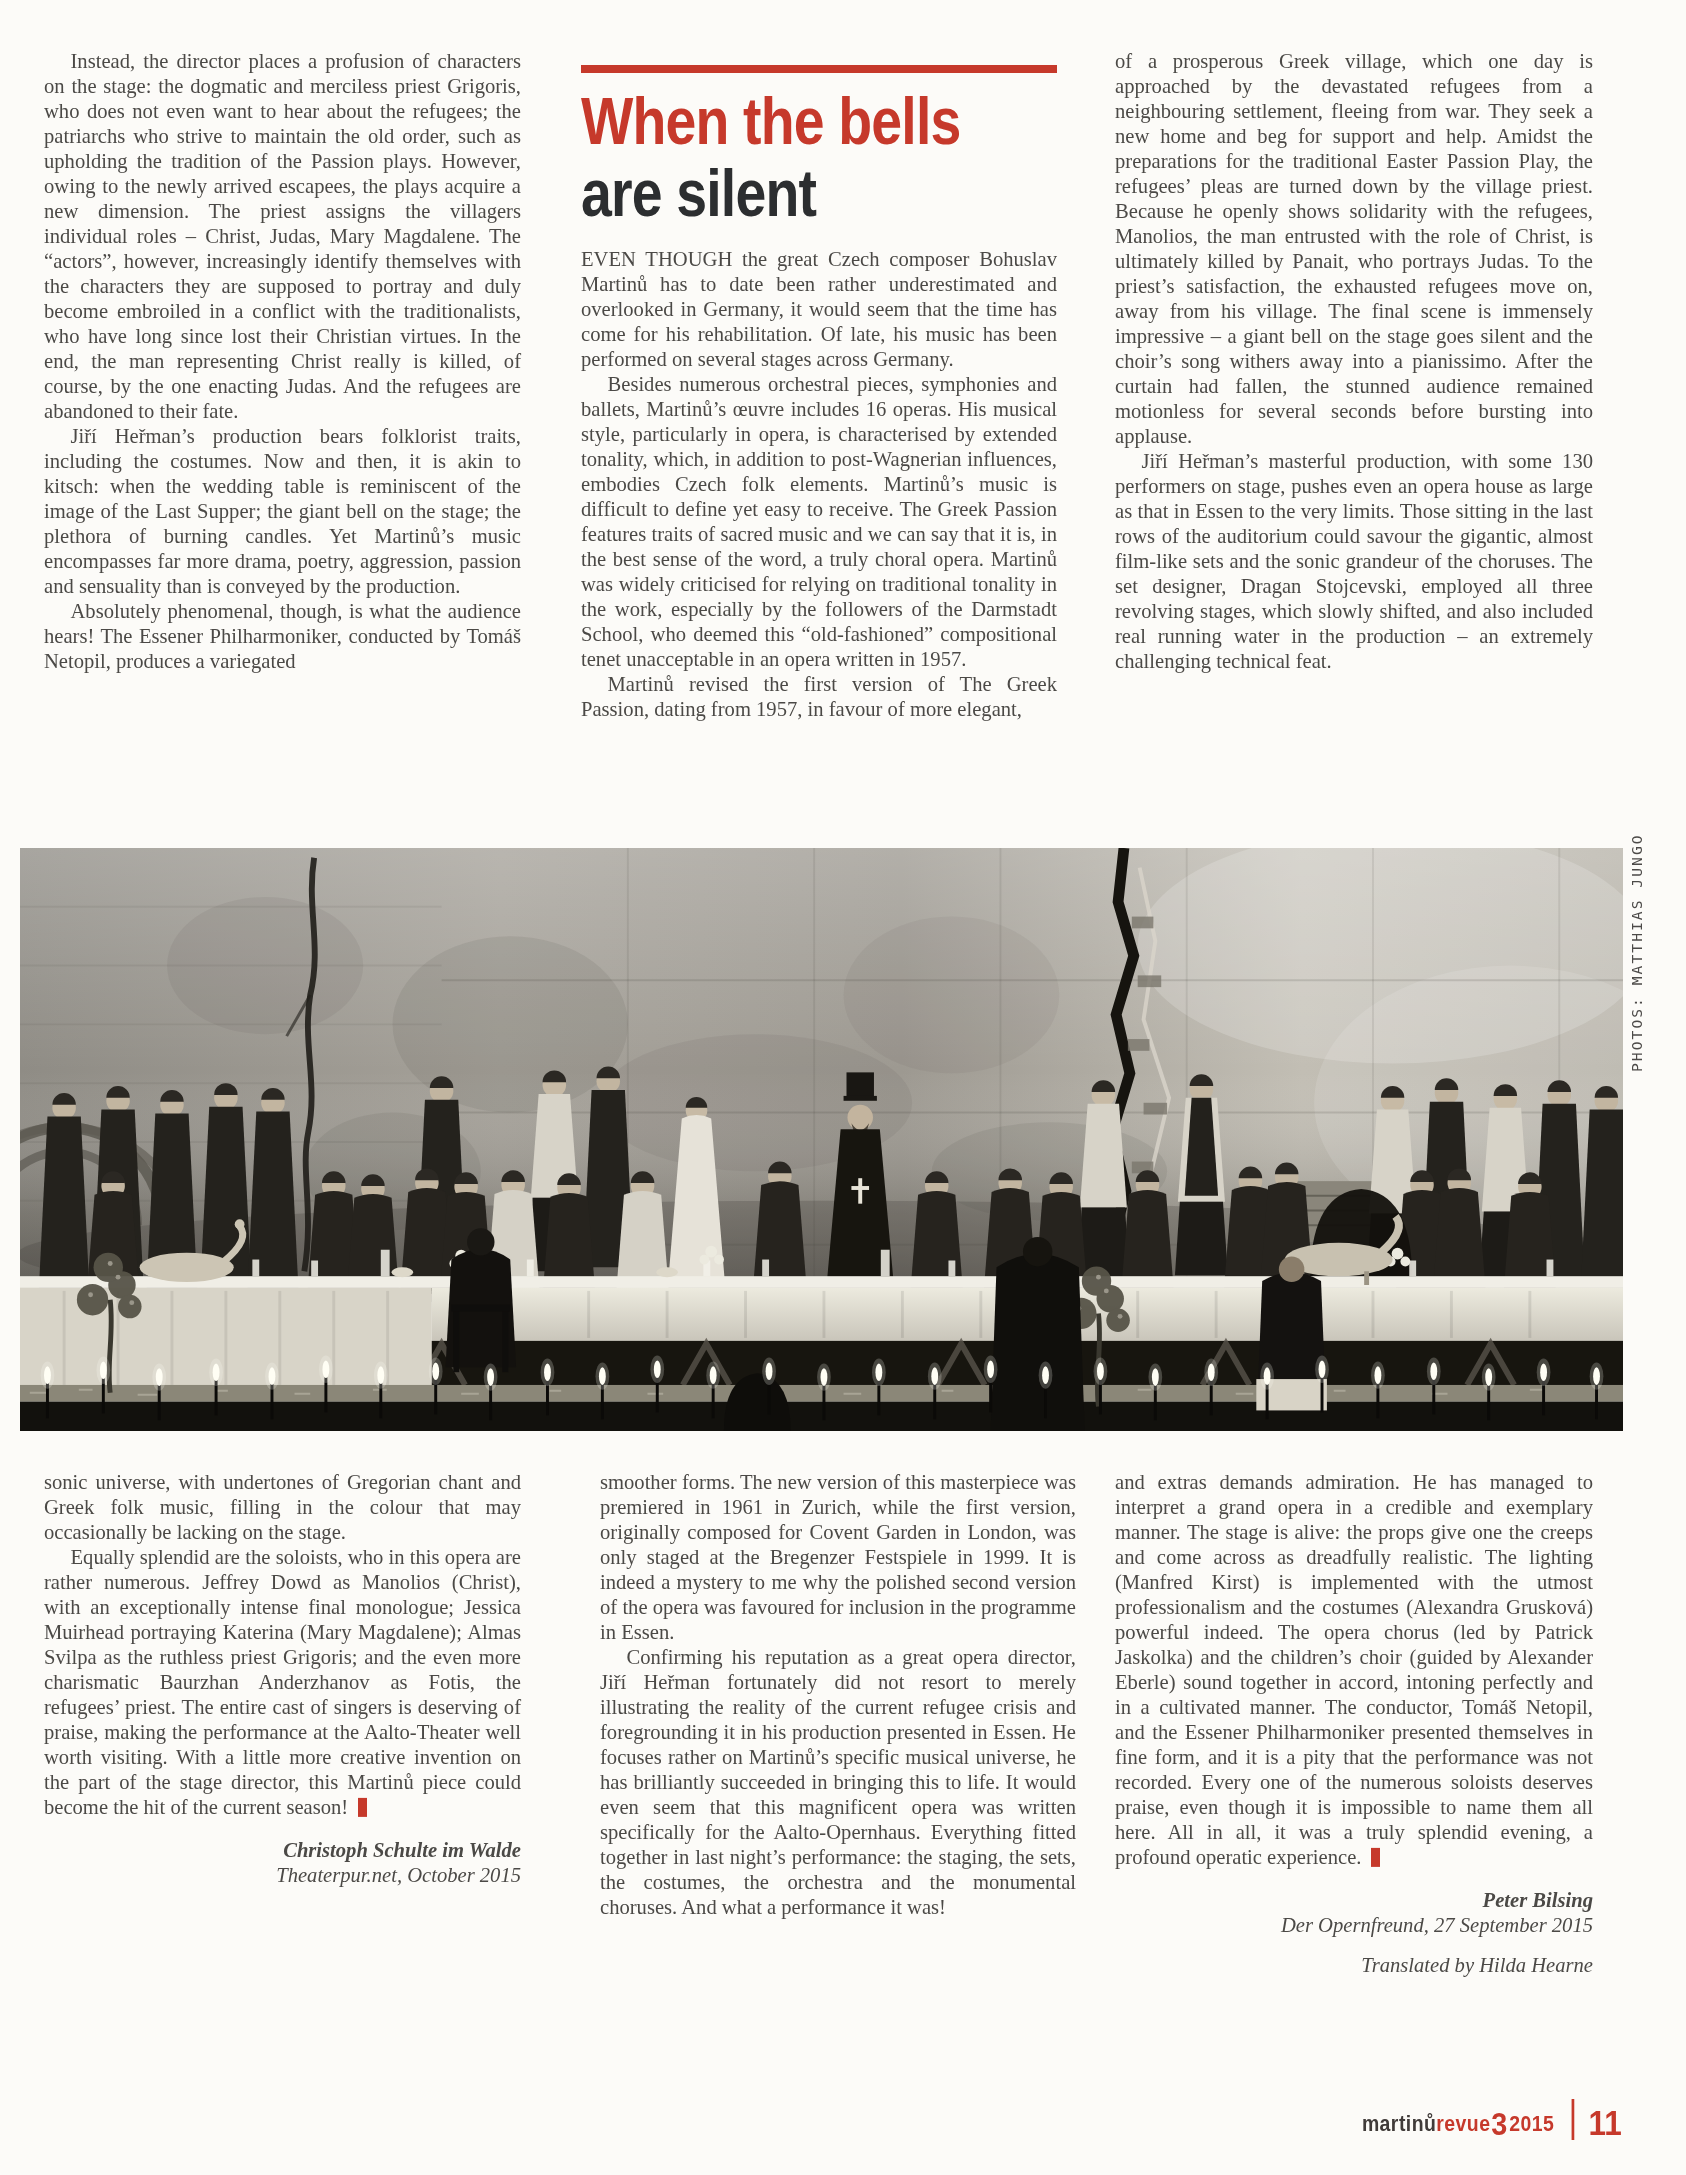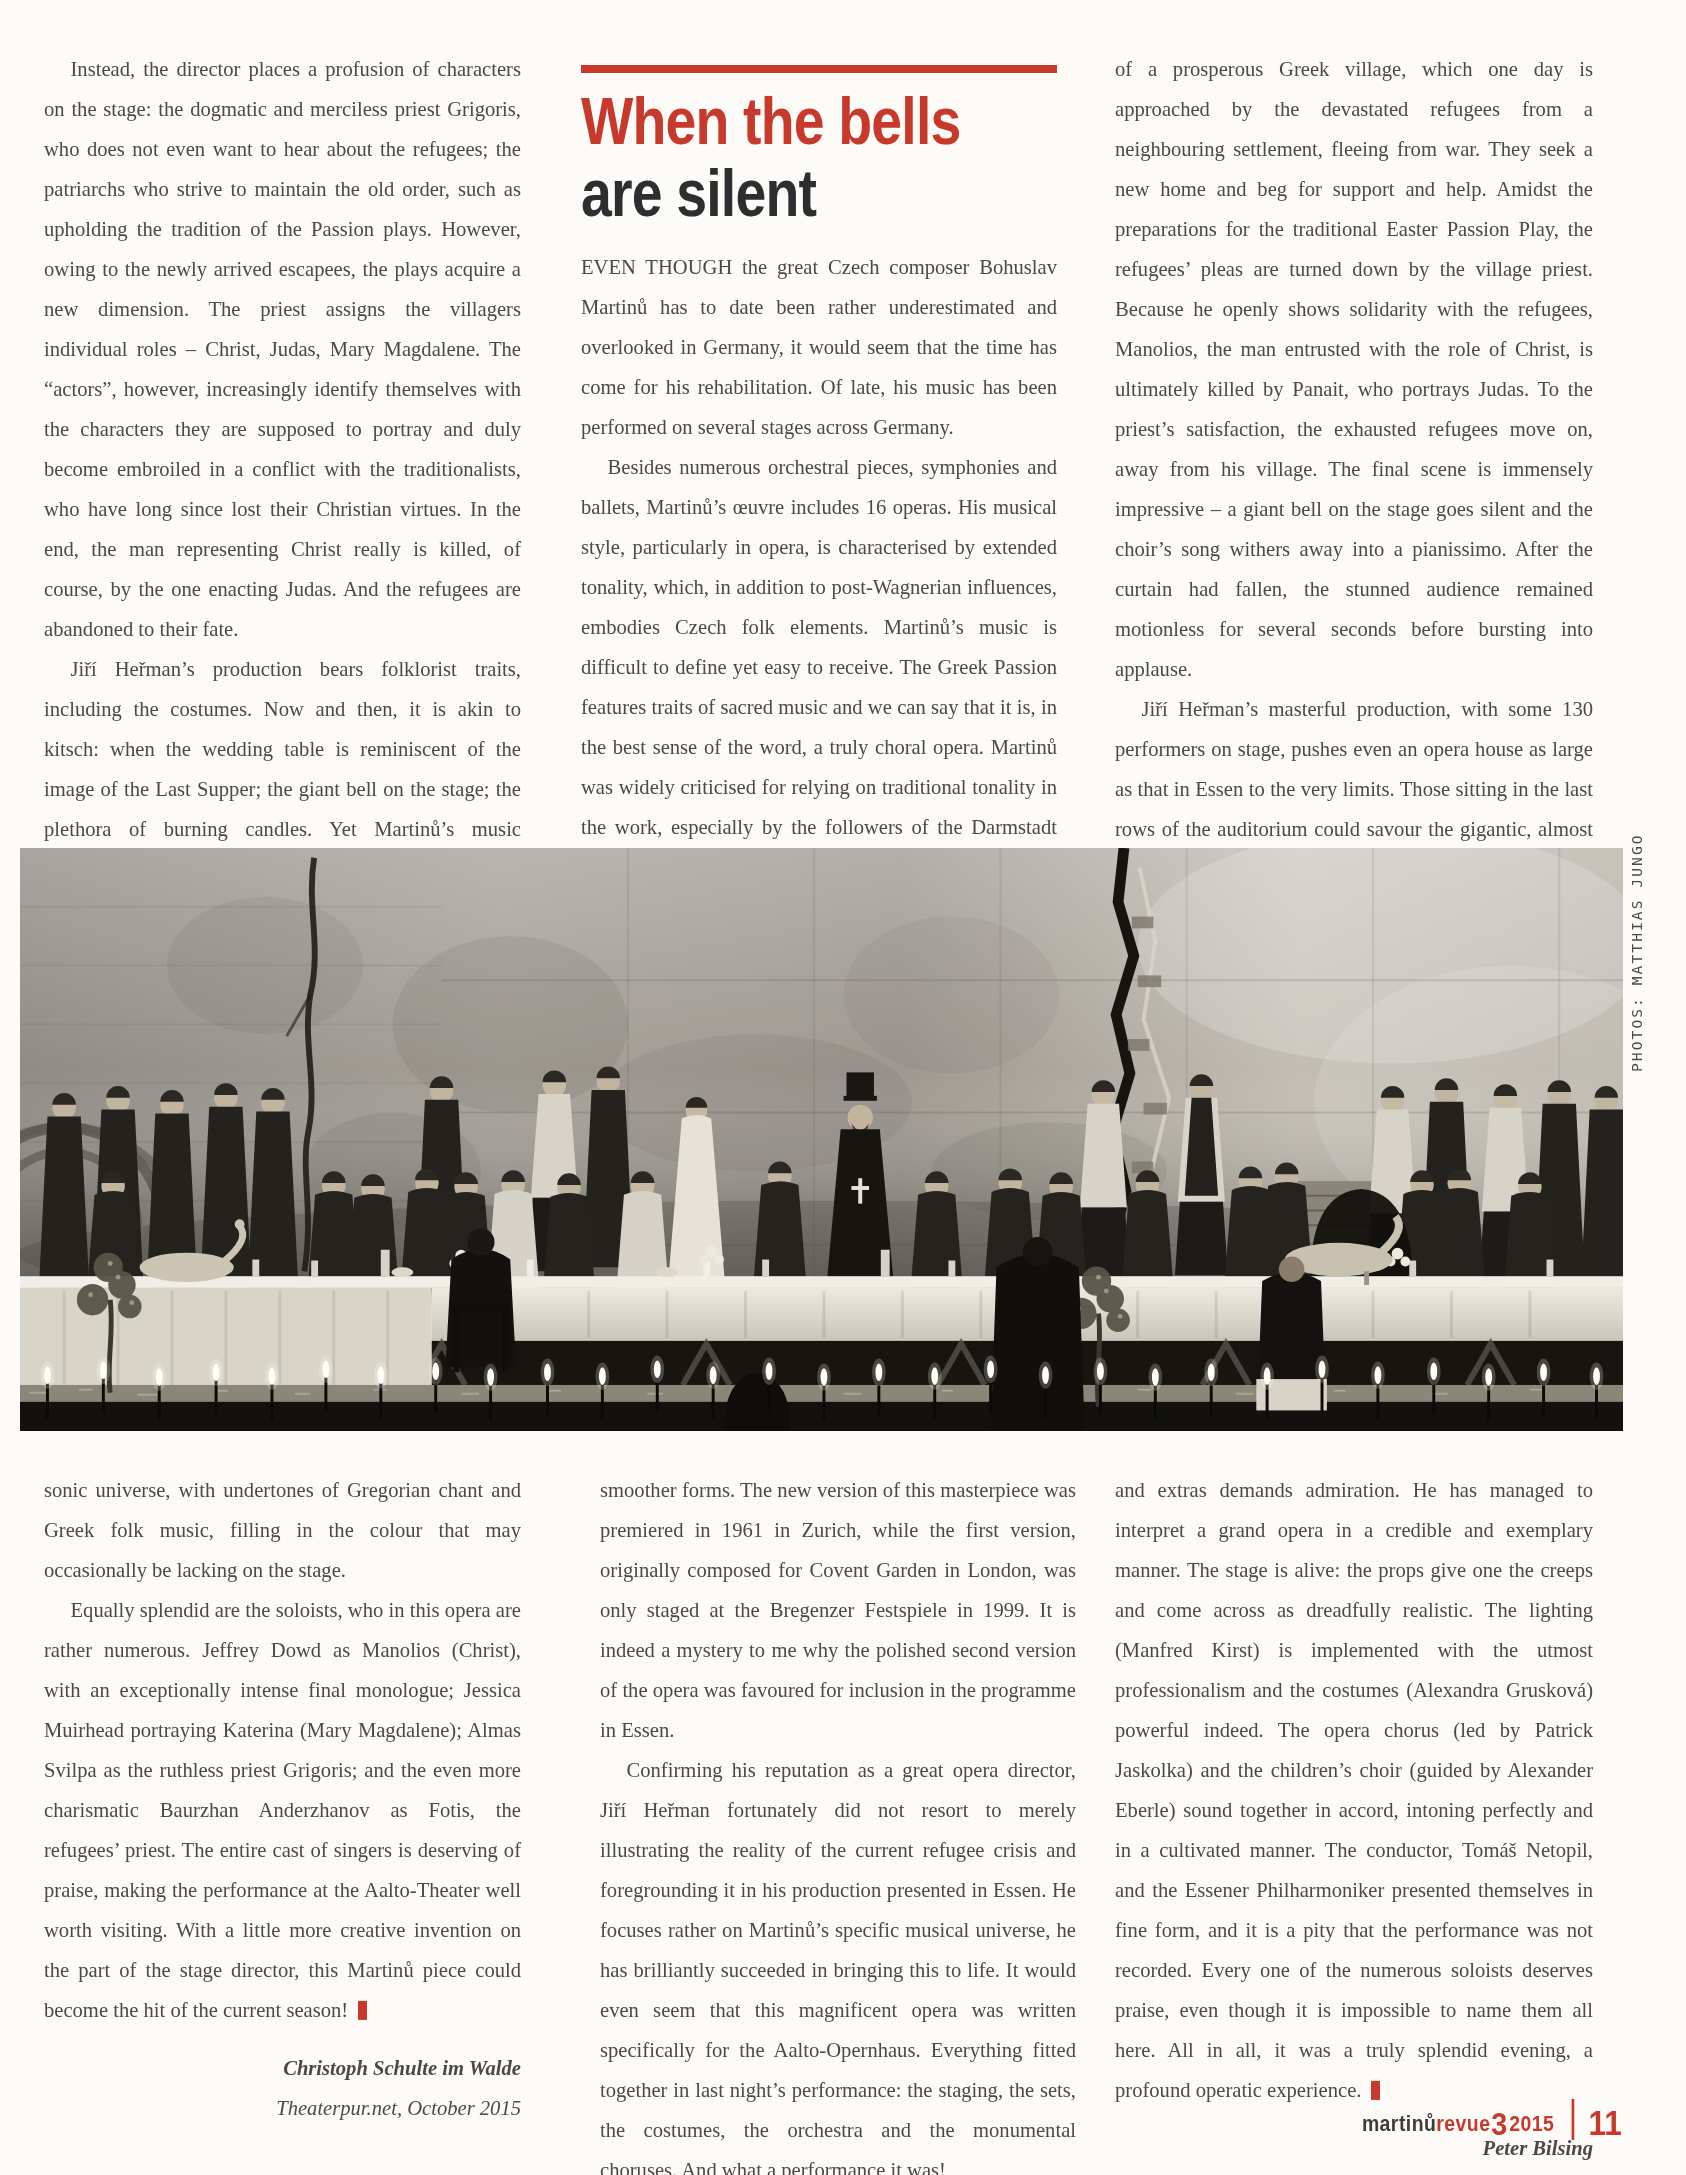--- a/index.html
+++ b/index.html
@@ -2,21 +2,21 @@
 <html lang="en"><head>
 <meta charset="utf-8">
 <style>
   html,body{margin:0;padding:0;background:#e8e6e2;}
   .page{
     position:relative;width:1687px;height:2176px;background:#fcfbf8;
     font-family:"Liberation Serif",serif;color:#4b4946;overflow:hidden;
   }
   
   .col{position:absolute;}
-  .col p{margin:0;font-size:20.6px;line-height:40px;text-align:justify;
+  .col p{margin:0;font-size:20.6px;line-height:25px;text-align:justify;
          hyphens:auto;-webkit-hyphens:auto;}
   .col p.indent{text-indent:26.5px;}
   .col p.sig-name{text-align:right;font-weight:bold;font-style:italic;margin-top:17.6px;text-indent:0;}
   .col p.sig-src{text-align:right;font-style:italic;text-indent:0;}
   .col p.gap{margin-top:15px;}
   .it{}
   .endmark{display:inline-block;width:8.8px;height:18.6px;background:#c6392b;
            margin-left:9.8px;transform:translateY(2.9px);}
   .url-wrap{margin-top:45px;}
   .url-wrap p{text-align:left;overflow-wrap:anywhere;}
@@ -49,20 +49,21 @@
   .footer .pagenum{font-size:35px;color:#c6392b;line-height:1;}
 </style>
 </head>
 <body>
 
 <div class="page">
 
   <div class="col" style="left:44px;top:49px;width:477px;">
       <p class="indent"><span>Instead, the director places a profusion of characters on the stage: the dogmatic and merciless priest Grigoris, who does not even want to hear about the refugees; the patriarchs who strive to maintain the old order, such as upholding the tradition of the Passion plays. However, owing to the newly arrived escapees, the plays acquire a new dimension. The priest assigns the villagers individual roles – Christ, Judas, Mary Magdalene. The “actors”, however, increasingly identify themselves with the characters they are supposed to portray and duly become embroiled in a conflict with the traditionalists, who have long since lost their Christian virtues. In the end, the man representing Christ really is killed, of course, by the one enacting Judas. And the refugees are abandoned to their fate.</span></p>
       <p class="indent"><span>Jiří Heřman’s production bears folklorist traits, including the costumes. Now and then, it is akin to kitsch: when the wedding table is reminiscent of the image of the Last Supper; the giant bell on the stage; the plethora of burning candles. Yet Martinů’s music encompasses far more drama, poetry, aggression, passion and sensuality than is conveyed by the production.</span></p>
+      <p class="indent"><span>Absolutely phenomenal, though, is what the audience hears! The Essener Philharmoniker, conducted by Tomáš Netopil, produces a variegated</span></p>
     </div>
 
   <div class="col" style="left:581px;top:43px;width:476px;">
     <div class="headline-rule"></div>
     <div class="headline-scale">
       <h1 class="headline" style="margin:0;">
         <span class="l1">When the bells</span>
         <span class="l2">are silent</span>
       </h1>
     </div>

